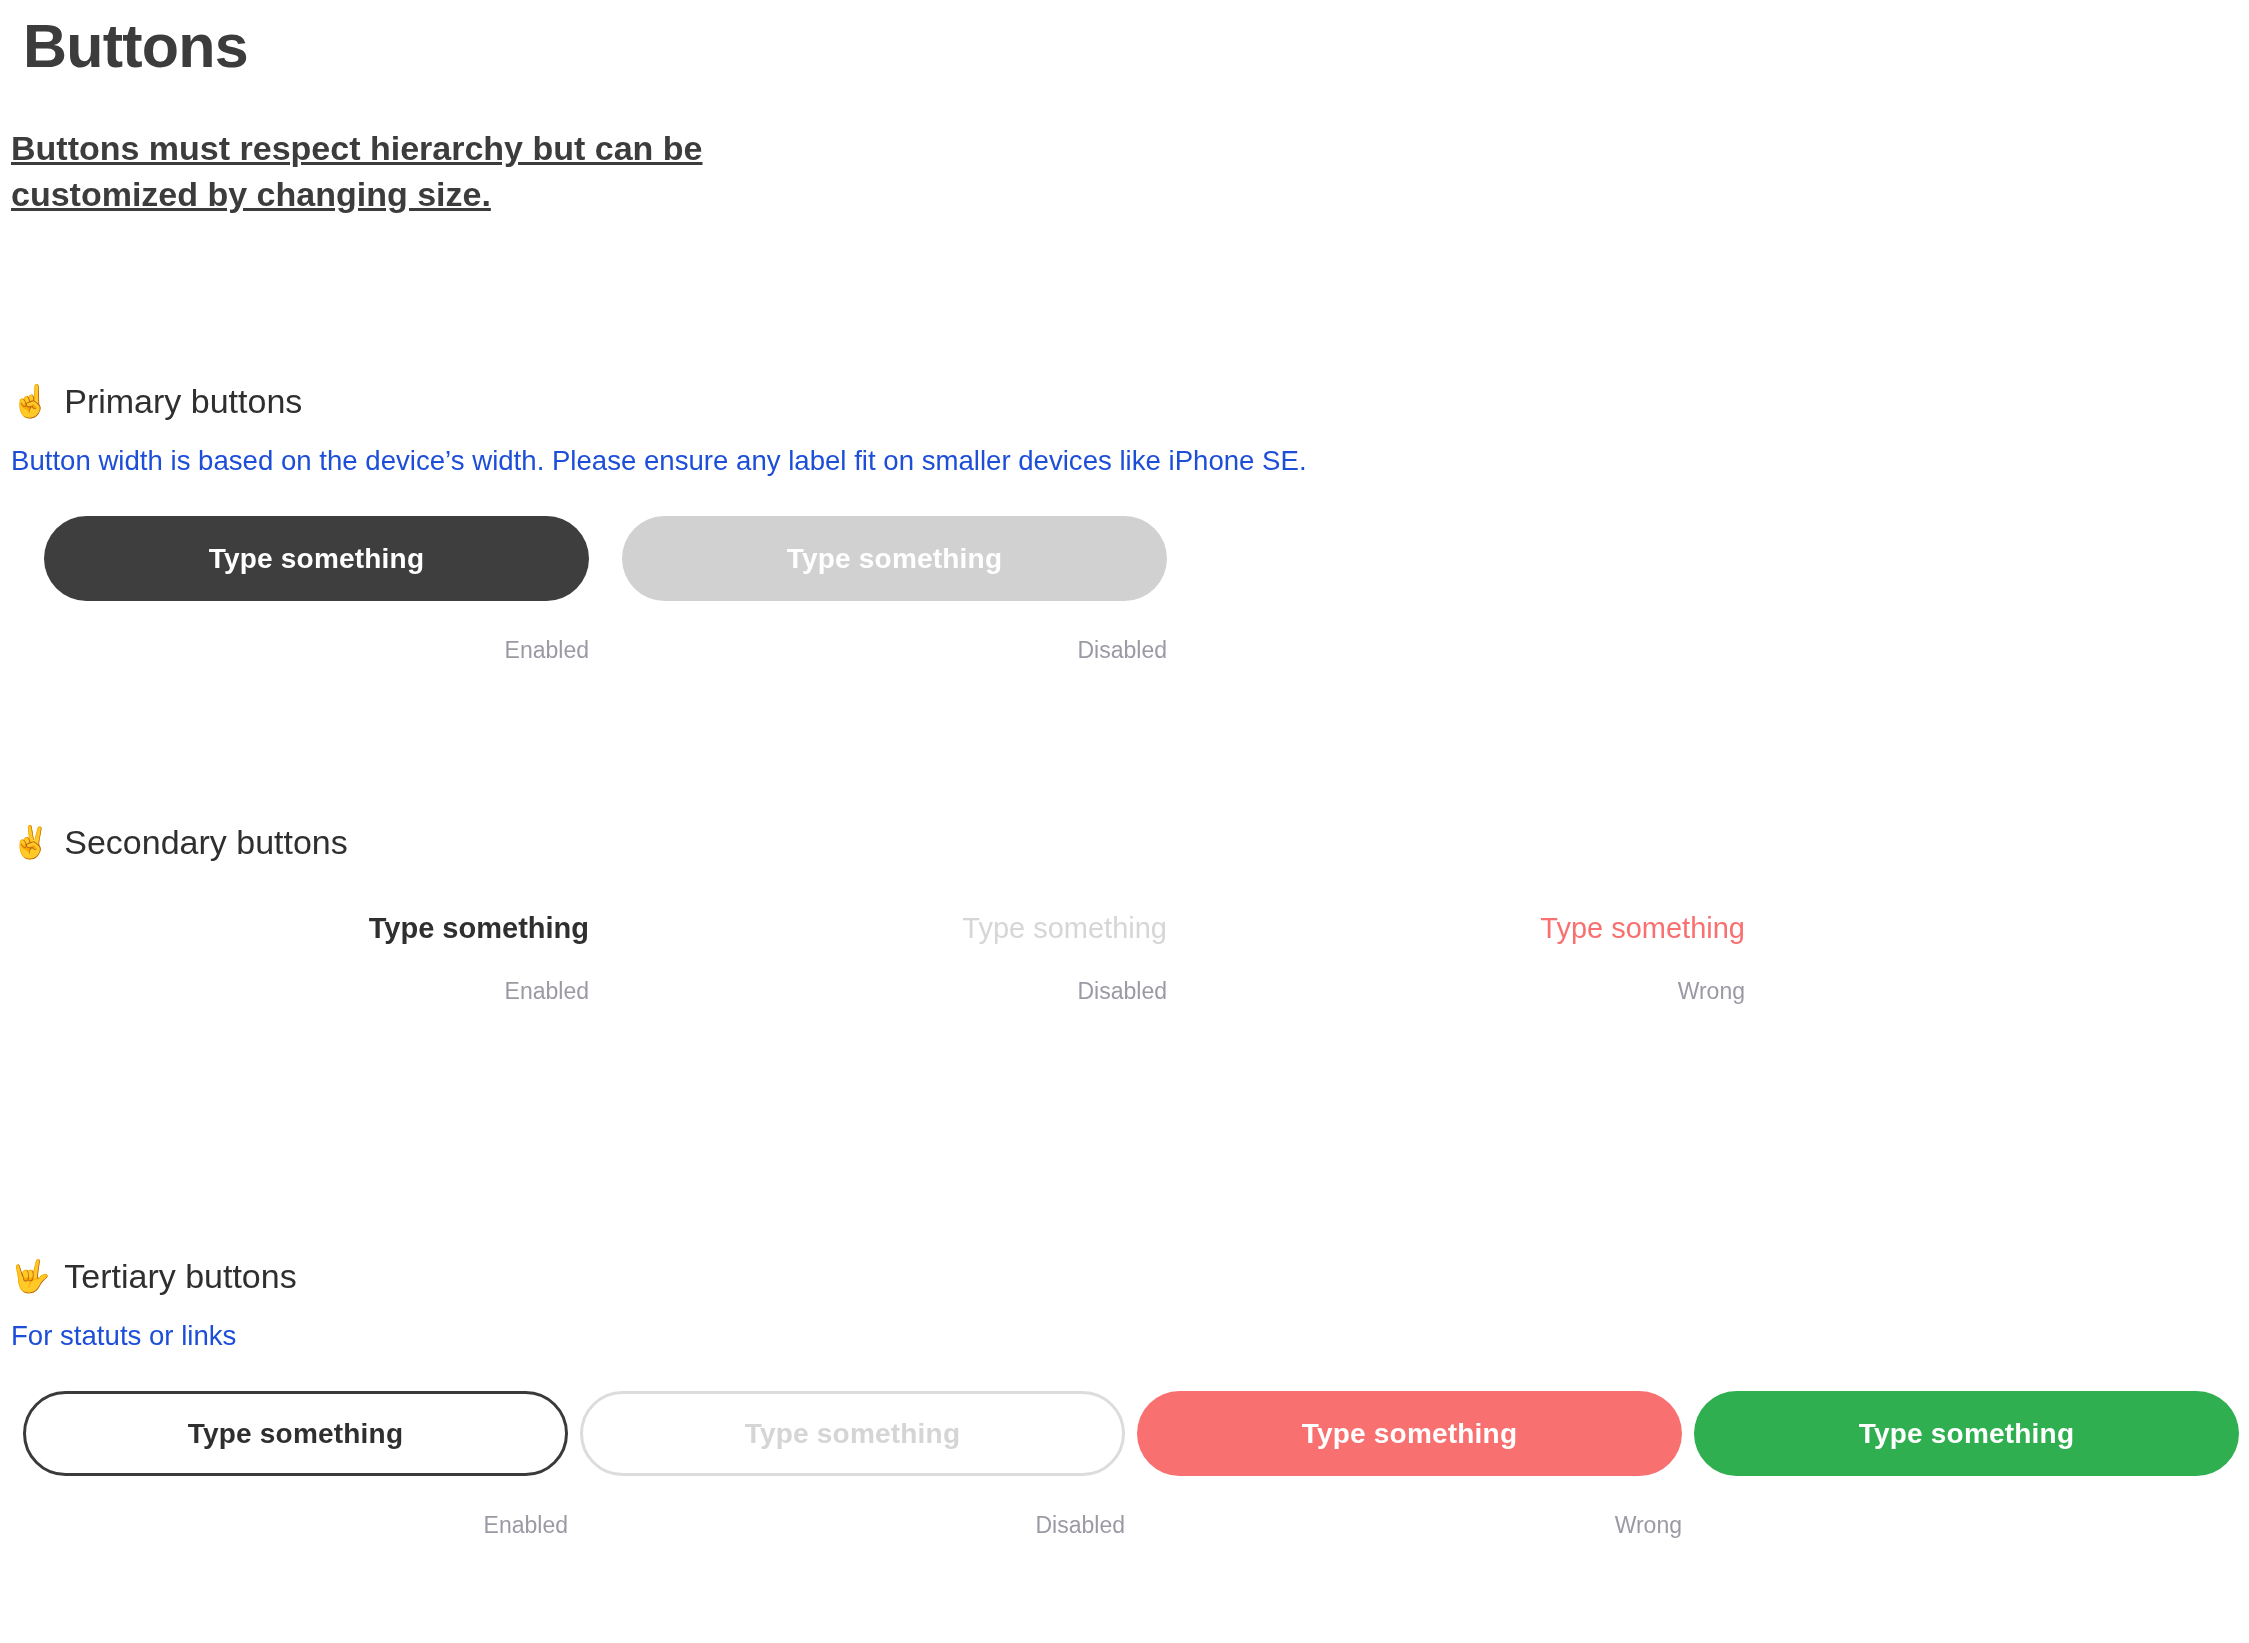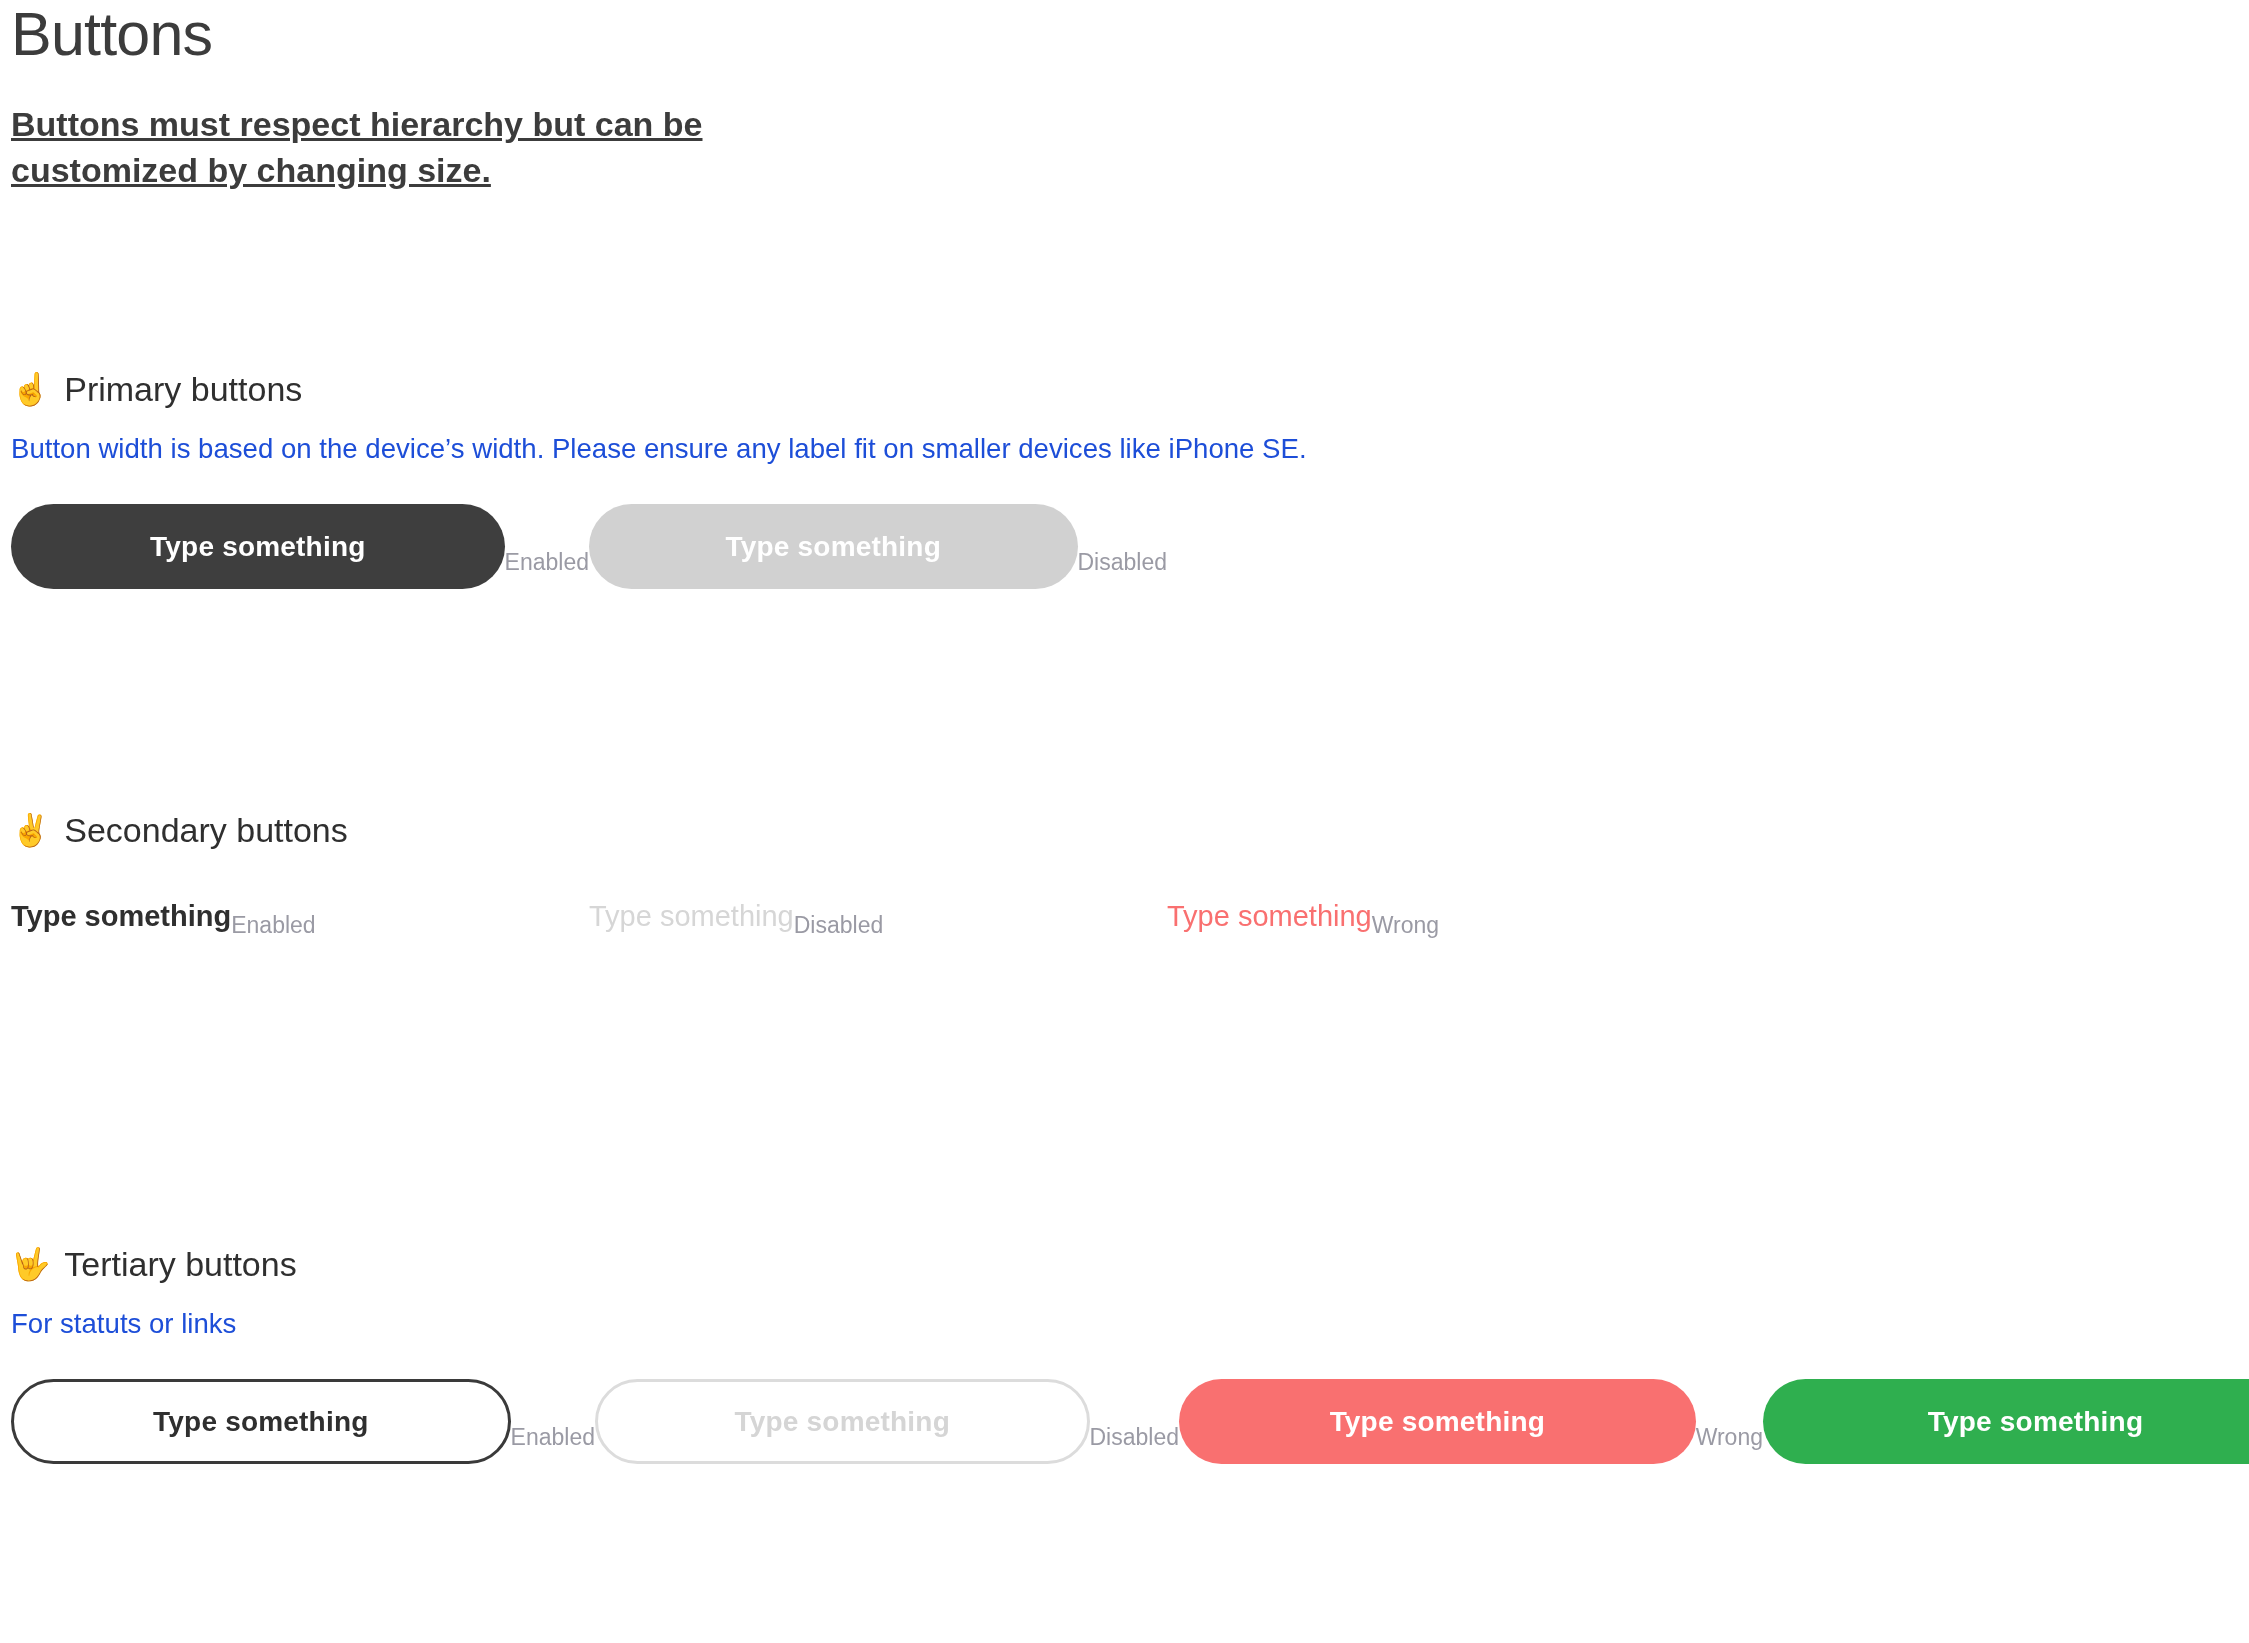--- a/index.html
+++ b/index.html
@@ -17,24 +17,24 @@
   .page {
     position: relative;
     width: 2250px;
     height: 1644px;
     box-sizing: border-box;
     padding: 0 11px;
   }
 
   
   .page-title {
-    margin: 0;
+    margin: 12px;
     font-size: 61px;
     line-height: 68px;
-    font-weight: 400;
+    font-weight: 700;
     color: #3c3c3c;
     letter-spacing: -0.8px;
   }
   .page-subtitle {
     margin: 0;
     padding-top: 33px;
     font-size: 34px;
     line-height: 46px;
     font-weight: 700;
     color: #3c3c3c;
@@ -81,21 +81,22 @@
     display: flex;
     gap: 0;
     padding-top: 38px;
   }
   .btn-row.cols2 .cell { width: 578px; }
   .btn-row.cols3 .cell { width: 578px; }
   .btn-row.cols4 .cell { width: 584px; }
 
   .cell {
     display: flex;
-    align-items: center;
+    flex-direction: column;
+    align-items: flex-end;
   }
   .cell-caption {
     text-align: center;
     font-size: 23px;
     line-height: 35px;
     color: #9a9aa4;
     padding-top: 31.5px;
   }
 
   

